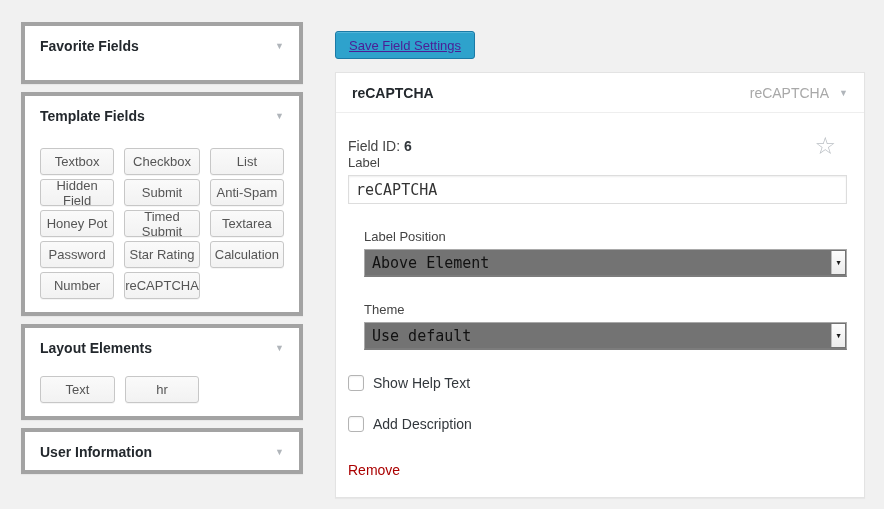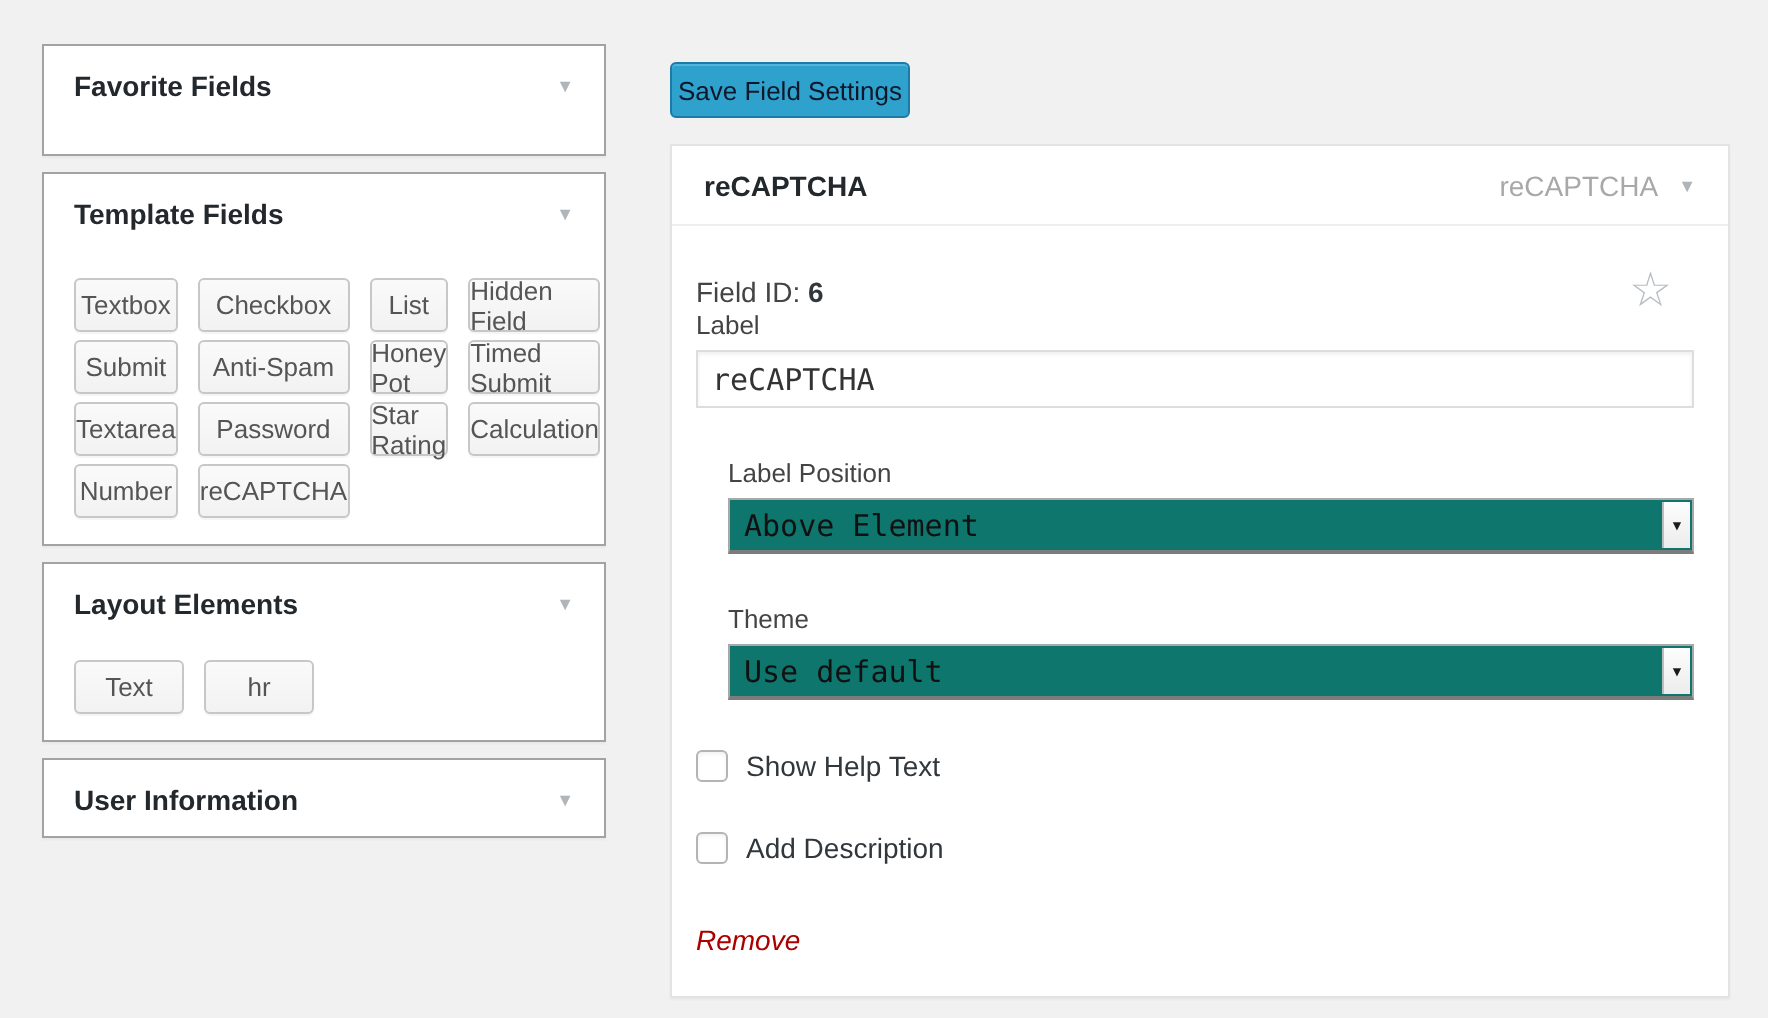--- a/index.html
+++ b/index.html
@@ -10,35 +10,36 @@
     font-family: "Liberation Sans", sans-serif;
     position: relative;
     overflow: hidden;
     color: #444;
   }
 
   
   .sidebar { position: absolute; left: 21px; top: 22px; width: 282px; }
   .panel {
     background: #fff;
-    border: 1px solid #a3a3a3;
+    border: 4px solid #a3a3a3;
     box-shadow: 0 1px 1px rgba(0,0,0,0.04);
     margin-bottom: 8px;
+    text-align: center;
   }
   .panel-header {
     display: flex; align-items: center; justify-content: space-between;
     padding: 12px 15px 10px 15px;
     cursor: pointer;
   }
   .panel-title { font-size: 14px; font-weight: bold; color: #23282d; }
   .toggle-icon { color: #b0b5ba; font-size: 9px; line-height: 1; }
   .panel-body-empty { height: 16px; }
   .btn-grid {
     display: grid;
-    grid-template-columns: 1fr 1fr 1fr 1fr;
+    grid-template-columns: 1fr 1fr 1fr;
     grid-auto-rows: 27px;
     column-gap: 10px;
     row-gap: 4px;
     padding: 14px 15px 13px 15px;
   }
   .field-btn {
     height: 27px;
     background: linear-gradient(#fafafa, #f2f2f2);
     border: 1px solid #c7c7c7;
     border-radius: 3px;
@@ -47,29 +48,30 @@
     color: #555;
     display: flex; align-items: center; justify-content: center;
     cursor: move;
     box-shadow: 0 1px 0 rgba(0,0,0,0.04);
   }
 
   
   .main { position: absolute; left: 335px; top: 31px; width: 530px; }
   .save-btn {
     height: 28px;
-    padding: 0 3px;
+    padding: 0 13px;
     background: #2ea2cc;
     border: 1px solid #1b7aa6;
     border-radius: 3px;
-    color: #0f172a;
+    color: #4c1d95;
     font-family: "Liberation Sans", sans-serif;
     font-size: 13px;
     cursor: pointer;
     box-shadow: inset 0 1px 0 rgba(120,200,230,0.5);
+    text-decoration: underline;
   }
   .field-panel {
     margin-top: 13px;
     background: #fff;
     border: 1px solid #e3e3e3;
     box-shadow: 0 1px 1px rgba(0,0,0,0.04);
   }
   .fp-header {
     display: flex; align-items: center;
     padding: 12px 16px 11px 16px;
@@ -105,21 +107,21 @@
     color: #333;
     box-shadow: inset 0 1px 2px rgba(0,0,0,0.07);
   }
   .form-group.gap-lg { margin-top: 25px; margin-left: 16px; }
 
   .select {
     position: relative;
     height: 28px;
     border: 1px solid #a9a9a9;
     border-bottom: 2px solid #7c7c7c;
-    background: #0f766e;
+    background: #737373;
     display: flex; align-items: center;
     padding: 0 20px 0 7px;
     font-family: "DejaVu Sans Mono", monospace;
     font-size: 15px;
     color: #111;
     cursor: pointer;
   }
   .select-arrow {
     position: absolute; right: 1px; top: 1px; bottom: 1px;
     width: 14px;
@@ -143,21 +145,20 @@
     margin-right: 9px;
     box-shadow: inset 0 1px 2px rgba(0,0,0,0.06);
   }
   .remove-link {
     display: inline-block;
     margin-top: 30px;
     font-size: 14px;
     color: #a00;
     text-decoration: none;
     cursor: pointer;
-    font-style: italic;
   }
 </style>
 </head>
 <body>
 
 <div class="sidebar">
 
   <section class="panel">
     <header class="panel-header">
       <span class="panel-title">Favorite Fields</span>

